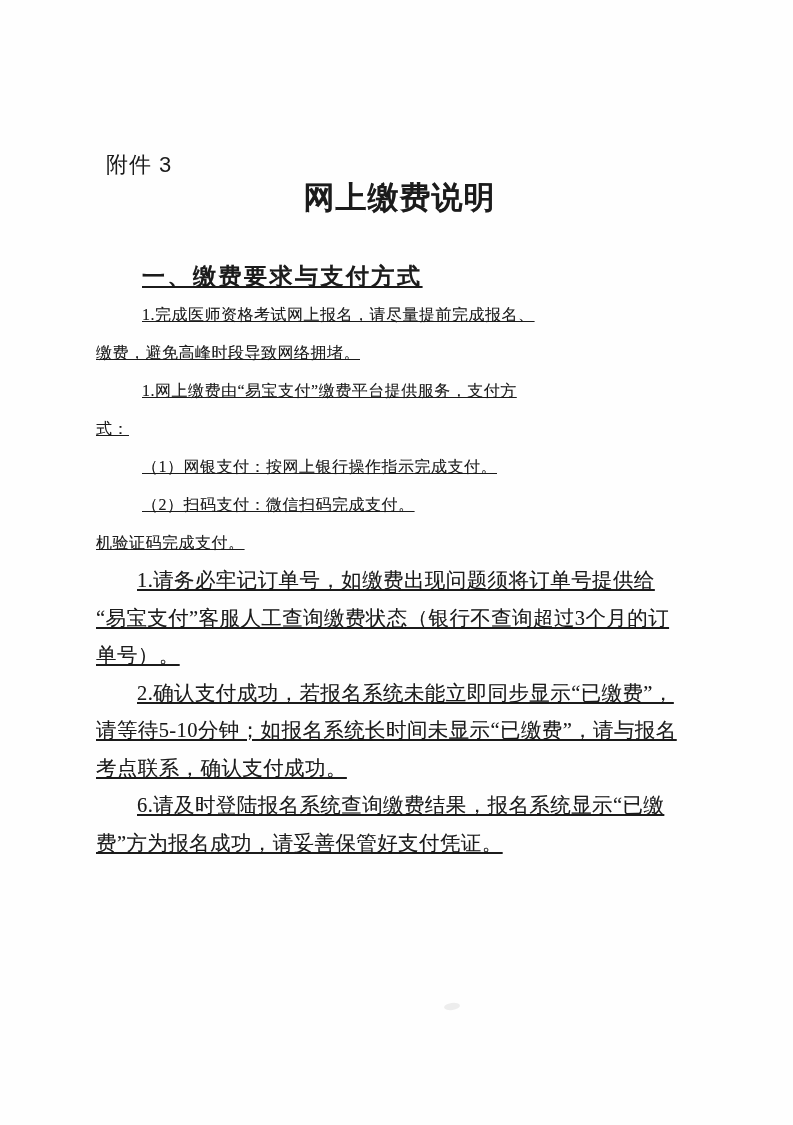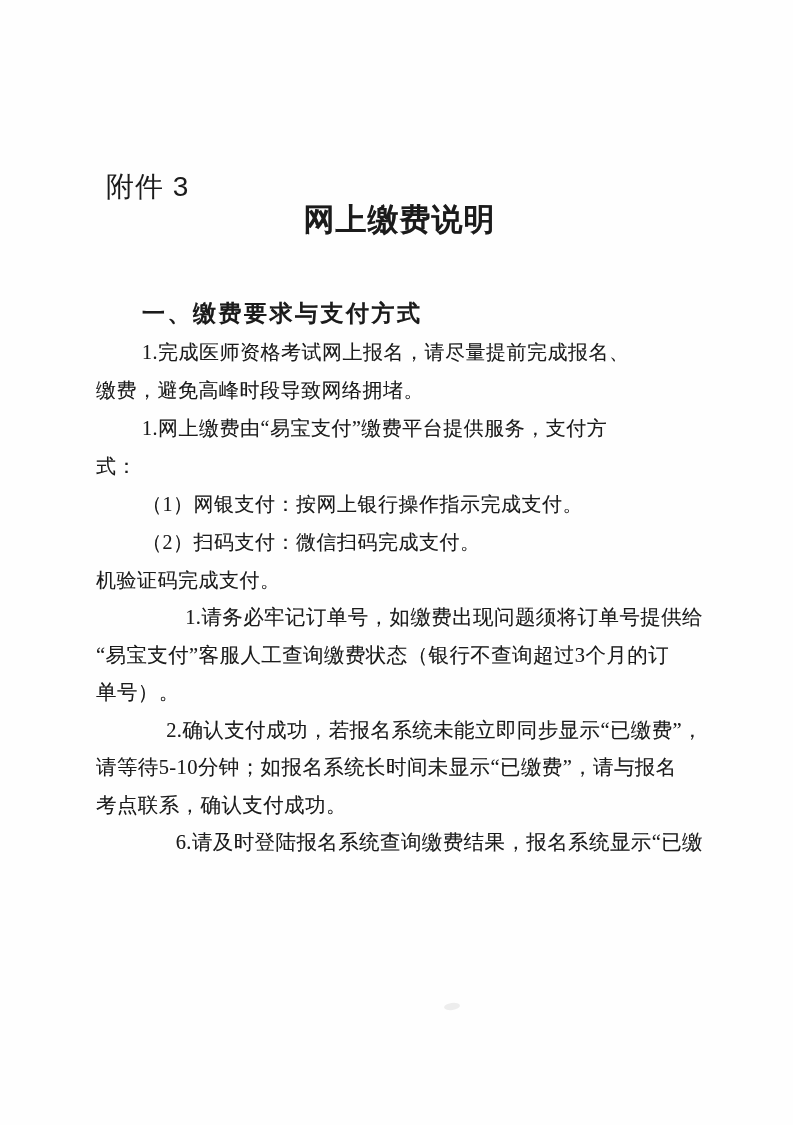--- a/index.html
+++ b/index.html
@@ -12,71 +12,70 @@
     width: 793px;
     height: 1125px;
     background: #fefefe;
     overflow: hidden;
     box-sizing: border-box;
     padding: 150px 90px 0 96px;
     color: #1b1b1b;
   }
   .attachment-label {
     font-family: "Liberation Sans", sans-serif;
-    font-size: 28px;
+    font-size: 22px;
     line-height: 30px;
     margin-left: 10px;
     letter-spacing: 1px;
     white-space: nowrap;
-    margin-top: 22px;
   }
   .doc-title {
     text-align: center;
     font-family: "Liberation Serif", serif;
     font-weight: bold;
     font-size: 31px;
     line-height: 36px;
     letter-spacing: 1px;
     white-space: nowrap;
     text-shadow: 0 0 0.5px rgba(0,0,0,0.4);
   }
   .doc-body {
-    margin-top: 55px;
+    margin-top: 40px;
+    text-decoration: underline;
   }
   .line {
     white-space: nowrap;
     overflow: visible;
     text-shadow: 0 0 0.4px rgba(0,0,0,0.3);
   }
   .line-heading {
     font-family: "Liberation Sans", sans-serif;
     font-weight: bold;
     font-size: 23px;
     line-height: 40px;
     letter-spacing: 2.5px;
   }
   .line-body1 {
     font-family: "Liberation Serif", serif;
-    font-size: 20px;
+    font-size: 16px;
     line-height: 38px;
     letter-spacing: 0.5px;
   }
   .line-body2 {
     font-family: "Liberation Serif", serif;
     font-size: 20.5px;
     line-height: 37.5px;
     letter-spacing: 0.4px;
   }
   .line-heading.indent,
   .line-body1.indent {
     padding-left: 46px;
   }
   .line-body2.indent {
     padding-left: 41px;
-    text-align: right;
   }
   .scan-smudge {
     position: absolute;
     left: 444px;
     top: 1003px;
     width: 16px;
     height: 7px;
     background: #ededed;
     border-radius: 50%;
     transform: rotate(-8deg);
@@ -99,16 +98,17 @@
       <div class="line line-body1 indent">（1）网银支付：按网上银行操作指示完成支付。</div>
       <div class="line line-body1 indent">（2）扫码支付：微信扫码完成支付。</div>
       <div class="line line-body1">机验证码完成支付。</div>
       <div class="line line-body2 indent">1.请务必牢记订单号，如缴费出现问题须将订单号提供给</div>
       <div class="line line-body2">“易宝支付”客服人工查询缴费状态（银行不查询超过3个月的订</div>
       <div class="line line-body2">单号）。</div>
       <div class="line line-body2 indent">2.确认支付成功，若报名系统未能立即同步显示“已缴费”，</div>
       <div class="line line-body2">请等待5-10分钟；如报名系统长时间未显示“已缴费”，请与报名</div>
       <div class="line line-body2">考点联系，确认支付成功。</div>
       <div class="line line-body2 indent">6.请及时登陆报名系统查询缴费结果，报名系统显示“已缴</div>
+      <div class="line line-body2">费”方为报名成功，请妥善保管好支付凭证。</div>
     </div>
 
   <div class="scan-smudge"></div>
 </div>
 
 </body></html>

